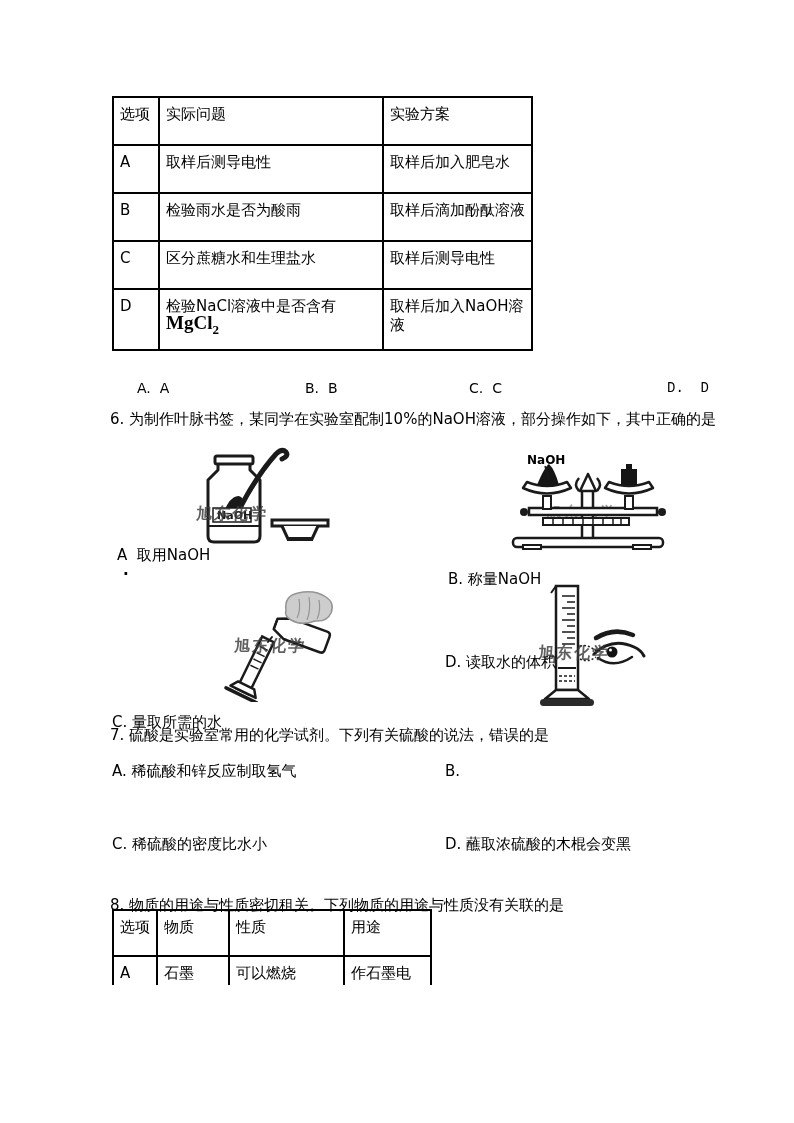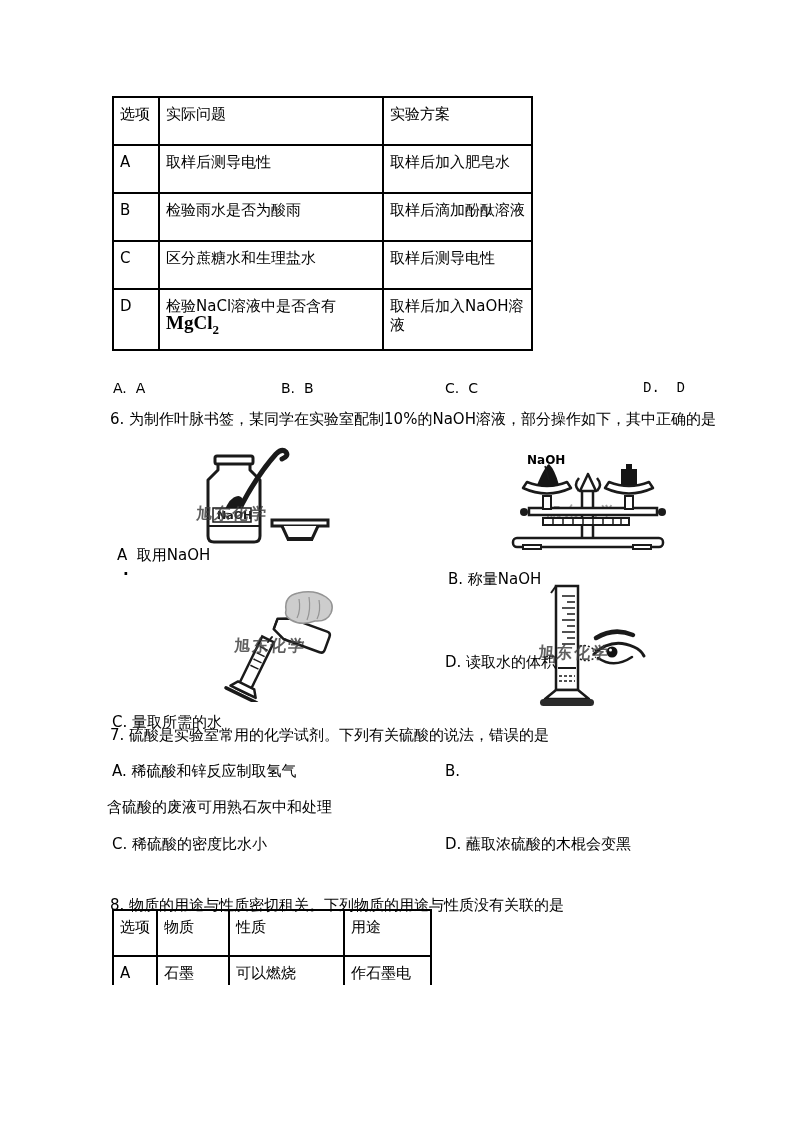--- a/index.html
+++ b/index.html
@@ -2,21 +2,21 @@
 <html><head>
 <meta charset="utf-8">
 <style>
   html,body { margin:0; padding:0; background:#ffffff; }
   .page {
     position:relative; width:794px; height:985px; background:#ffffff;
     font-family:"DejaVu Sans", sans-serif; color:#000; overflow:hidden;
   }
   .abs { position:absolute; }
   .t { position:absolute; font-size:15px; line-height:19px; white-space:pre; color:#000; }
-  .small { font-size:14px; }
+  .small { font-size:14px;margin-left:24px; }
   table.grid { border-collapse:collapse; table-layout:fixed; }
   .grid td {
     border:2px solid #000; vertical-align:top; text-align:left;
     padding:7px 6px; font-size:15px; line-height:19px; overflow:hidden;
   }
   .fx { font-family:Liberation Serif, serif; font-weight:bold; font-size:19px; position:relative; top:-3px; }
   .fx sub { font-size:13px; font-weight:bold; }
   .wm {
     position:absolute; font-size:16px; font-weight:bold; letter-spacing:2px;
     color:#3d3d3d; opacity:.82; transform:skewX(-4deg); white-space:pre;
@@ -171,21 +171,20 @@
         <circle cx="78.5" cy="70" r="1.5" fill="#fff"></circle>
       </g>
     </svg>
     <span class="wm" style="left:6px; top:63px;">旭东化学</span>
   </div>
   <span class="t" style="left:445px; top:653px;">D. 读取水的体积</span>
 
   <span class="t" style="left:110px; top:726px;">7. 硫酸是实验室常用的化学试剂。下列有关硫酸的说法，错误的是</span>
   <span class="t" style="left:112px; top:762px;">A. 稀硫酸和锌反应制取氢气</span>
   <span class="t" style="left:445px; top:762px;">B.</span>
-  <span class="t" style="left:107px; top:798px;">含硫酸的废液可用熟石灰中和处理</span>
   <span class="t" style="left:112px; top:835px;">C. 稀硫酸的密度比水小</span>
   <span class="t" style="left:445px; top:835px;">D. 蘸取浓硫酸的木棍会变黑</span>
 
   <span class="t" style="left:110px; top:872px;margin-top:24px;">8. 物质的用途与性质密切租关。下列物质的用途与性质没有关联的是</span>
 
   <table class="grid abs" style="left:112px; top:909px; width:318px;">
     <colgroup>
         <col style="width:44px">
         <col style="width:72px">
         <col style="width:115px">

